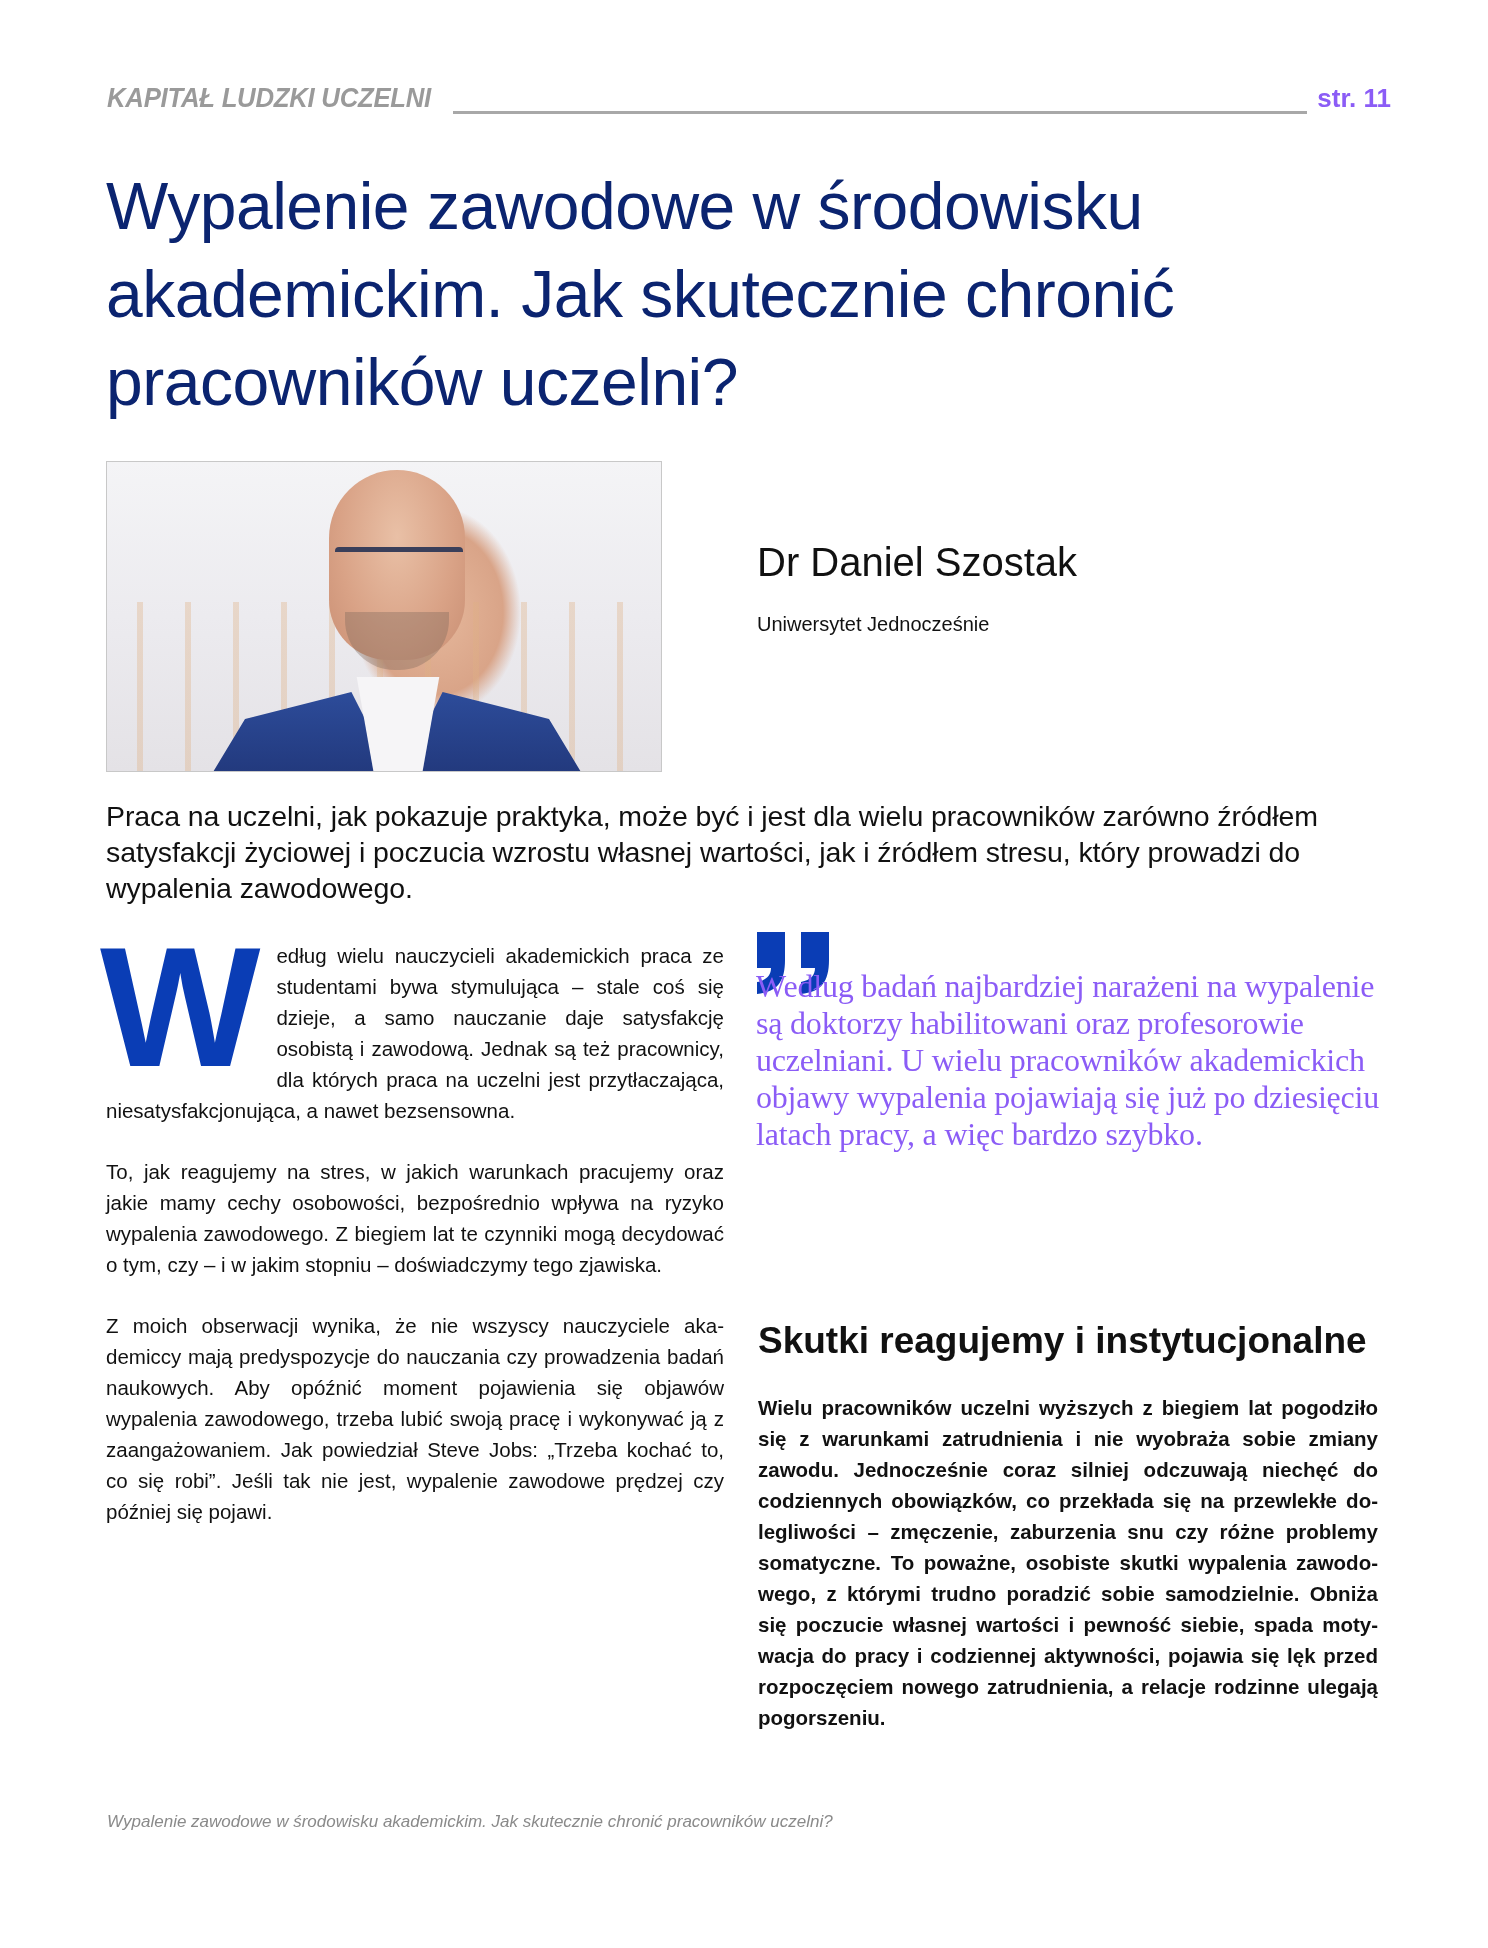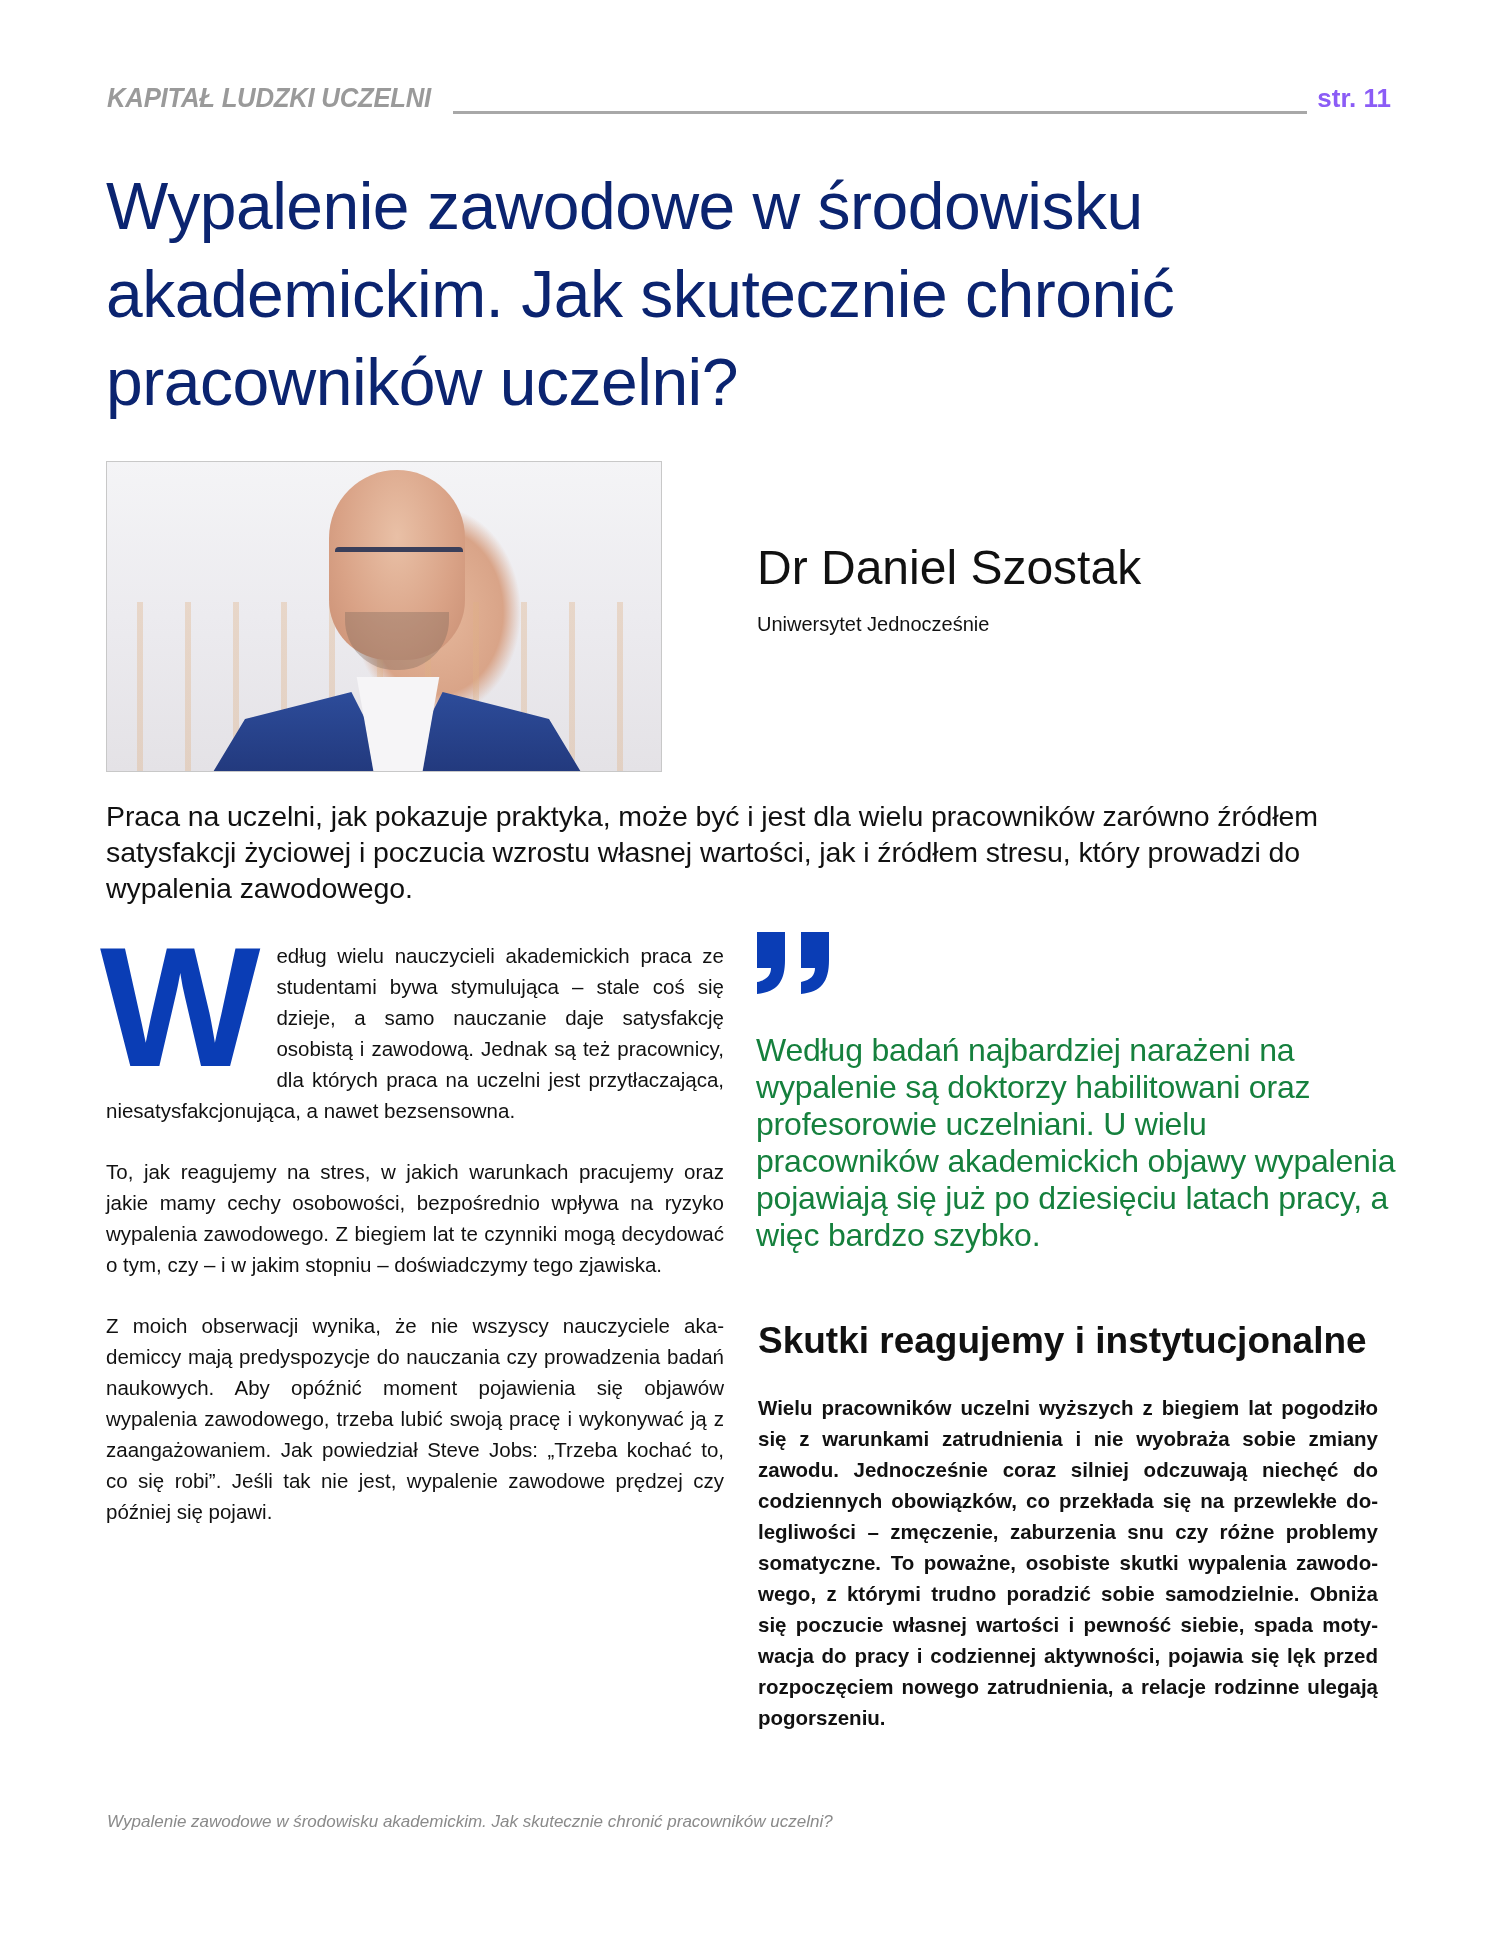--- a/index.html
+++ b/index.html
@@ -18,31 +18,31 @@
         radial-gradient(ellipse 120px 150px at 330px 150px, #e6b89c 0%, #d9a488 55%, rgba(217,164,136,0) 70%),
         linear-gradient(180deg, #f4f4f6 0%, #ecebef 50%, #e4e2e6 100%); }
     .photo .seats { position: absolute; left: 0; top: 140px; width: 556px; height: 171px;
       background: repeating-linear-gradient(90deg, rgba(255,255,255,0.0) 0 30px, rgba(222,176,132,0.45) 30px 36px, rgba(255,255,255,0.0) 36px 48px); opacity: 0.8; }
     .photo .head { position: absolute; left: 222px; top: 8px; width: 136px; height: 190px; border-radius: 68px 68px 60px 60px; background: radial-gradient(ellipse at 50% 35%, #e9c0a6 0%, #d9a286 60%, #c98f74 100%); }
     .photo .glasses { position: absolute; left: 228px; top: 85px; width: 128px; height: 22px; border-top: 5px solid #3a3f5a; border-radius: 4px; }
     .photo .beard { position: absolute; left: 238px; top: 150px; width: 104px; height: 58px; border-radius: 0 0 50px 50px; background: rgba(120,100,90,0.35); }
     .photo .shirt { position: absolute; left: 232px; top: 215px; width: 118px; height: 100px; background: #f6f5f7; clip-path: polygon(15% 0, 85% 0, 70% 100%, 30% 100%); }
     .photo .jacket { position: absolute; left: 100px; top: 230px; width: 380px; height: 90px; background: linear-gradient(180deg, #2d4c9a, #21377a); clip-path: polygon(0 100%, 10% 30%, 38% 0, 50% 100%, 62% 0, 90% 30%, 100% 100%); }
 
-    .author-name { position: absolute; left: 757px; top: 540px; font-family: "Liberation Sans", sans-serif; font-size: 48px; color: #111; white-space: nowrap; letter-spacing: 0; }
+    .author-name { position: absolute; left: 757px; top: 540px; font-family: "Liberation Sans", sans-serif; font-size: 40px; color: #111; white-space: nowrap; letter-spacing: 0; }
     .author-affil { position: absolute; left: 757px; top: 613px; font-size: 20px; color: #111; white-space: nowrap; }
 
     .lead { position: absolute; left: 106px; top: 798px; width: 1290px; font-size: 28.5px; line-height: 36px; color: #111; letter-spacing: -0.1px; }
 
     .col-left { position: absolute; left: 106px; top: 940px; width: 618px; font-size: 20.5px; line-height: 31px; color: #111; text-align: justify; }
     .col-left p { margin-bottom: 30px; }
     .dropcap { float: left; font-family: "Liberation Sans", sans-serif; font-weight: bold; font-size: 170px; line-height: 126px; color: #0a3db5; margin: 4px 16px 0 -6px; height: 124px; }
 
     .quote-mark { position: absolute; left: 755px; top: 930px; width: 80px; height: 70px; }
-    .pull-quote { position: absolute; left: 756px; top: 1032px; width: 640px; font-size: 32px; line-height: 37px; color: #15803d; font-weight: normal; letter-spacing: -0.2px; }
+    .pull-quote { position: absolute; left: 756px; top: 968px; width: 640px; font-size: 32px; line-height: 37px; color: #8b5cf6; font-weight: normal; letter-spacing: -0.2px; font-family: Liberation Serif, serif; }
 
     .section-heading { position: absolute; left: 758px; top: 1320px; font-size: 37px; color: #111; white-space: nowrap; }
     .col-right { position: absolute; left: 758px; top: 1392px; width: 620px; font-size: 20.5px; line-height: 31px; color: #111; text-align: justify; font-weight: bold; }
 
     .footer { position: absolute; left: 107px; top: 1812px; font-style: italic; font-size: 17px; color: #8a8a8a; white-space: nowrap; }
   </style>
 </head>
 <body>
 
 <header class="running-header">

